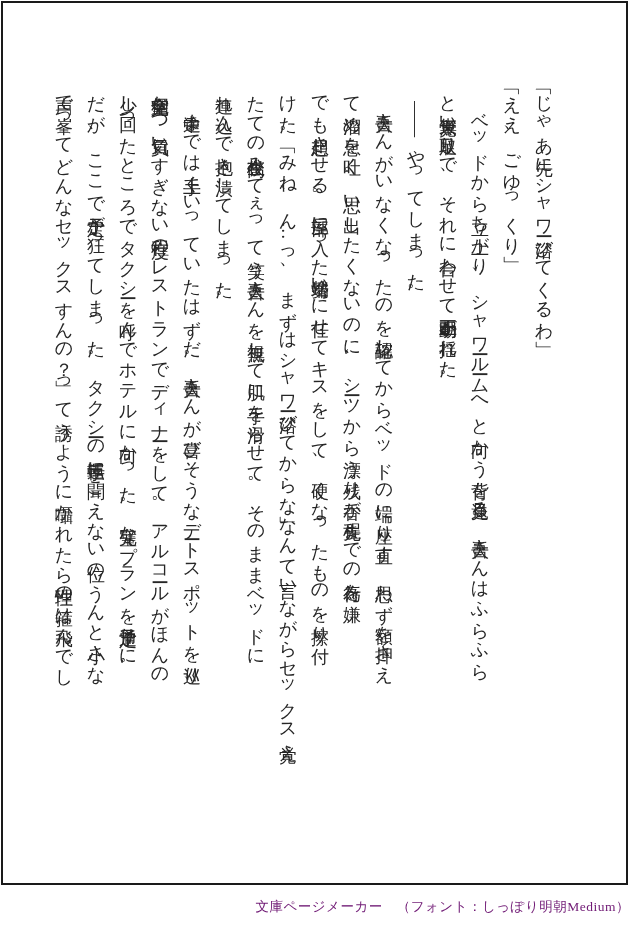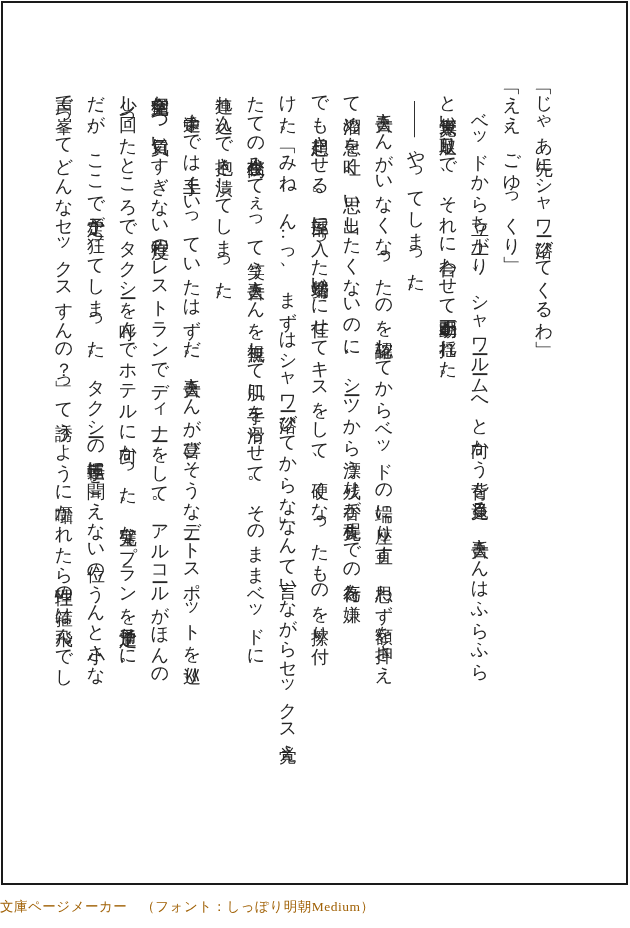--- a/index.html
+++ b/index.html
@@ -48,24 +48,24 @@
   }
   
   .footer {
     position: absolute;
     left: 0;
     top: 886px;
     width: 630px;
     height: 42px;
     display: flex;
     align-items: center;
-    justify-content: flex-start;
+    justify-content: flex-end;
     font-size: 13.5px;
     letter-spacing: 0.5px;
-    color: #a16207;
+    color: #701a75;
   }
 </style>
 </head>
 <body>
 
 <div class="page">
   <div class="frame">
     <div class="vtext">
       <div class="tline">「じゃあ先にシャワー浴びてくるわ」</div>
       <div class="tline">「ええ、ごゆっくり」</div>

